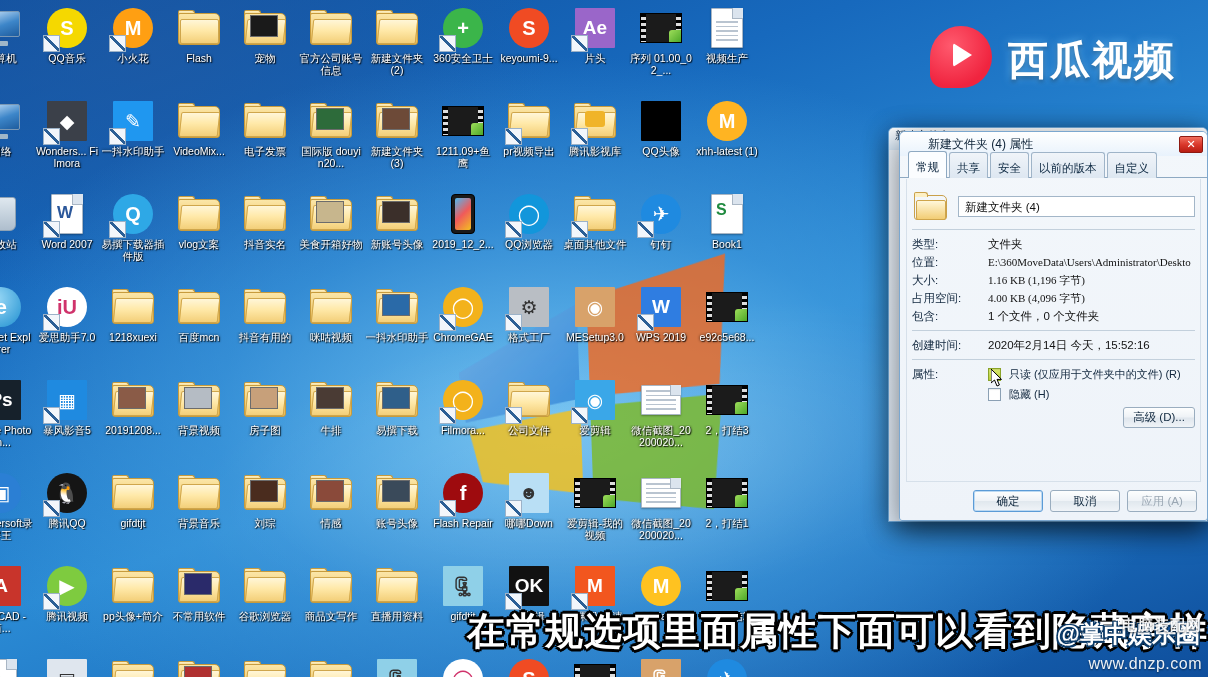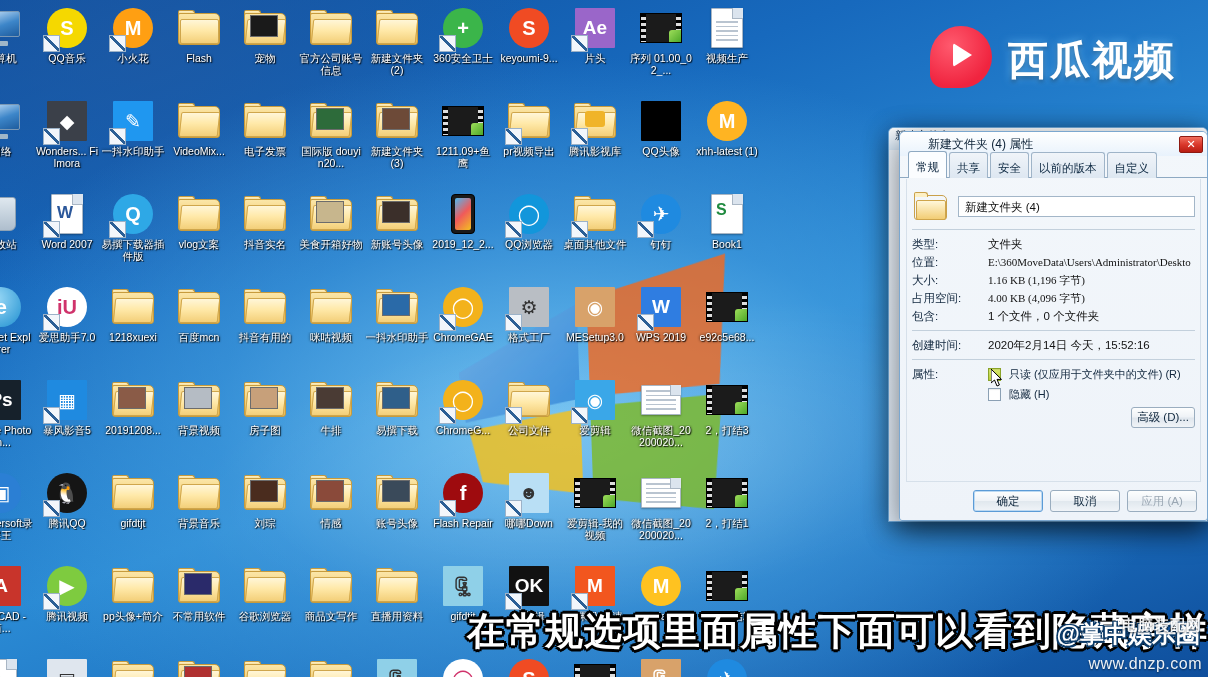--- a/index.html
+++ b/index.html
@@ -210,21 +210,21 @@
   .attrRow { display:flex; margin-top: 4px; }
   .attrRow .k { width: 76px; flex:0 0 auto; font-size: 11.5px; }
   .attrCol { flex:1 1 auto; }
   .cbLine { display:flex; align-items:center; gap:8px; margin-bottom: 5px; position:relative; }
   .cbox { width: 13px; height: 13px; border:1px solid #8ba0b4; background:#fff; flex:0 0 auto;
           box-shadow: inset 0 1px 1px rgba(0,0,0,.08); }
   .cbox.hl { background: linear-gradient(180deg,#d9e86f,#b9cf3a); border-color:#8aa32a; }
   .cbLine .txt { font-size: 11px; }
   .advBtn {
     position:absolute; right: 0; top: 20px;
-    width: 64px; height: 21px; line-height: 19px; text-align:center; font-size: 11.5px;
+    width: 72px; height: 21px; line-height: 19px; text-align:center; font-size: 11.5px;
     background: linear-gradient(180deg,#fdfefe 0%, #eef2f6 48%, #dfe6ed 52%, #eff3f7 100%);
     border: 1px solid #9aadbf; border-radius: 3px; color:#11293f;
   }
   .mousePtr { position:absolute; left: 3px; top: 2px; width: 12px; height: 18px; z-index: 20; }
 
   .btnbar {
     position:absolute; left:0; right:0; bottom: 8px;
     display:flex; justify-content:flex-end; gap: 7px; padding-right: 10px;
   }
   .dbtn { width: 70px; height: 22px; line-height: 20px; text-align:center; font-size: 11.5px;
@@ -778,21 +778,21 @@
               <i style="background:#2f5f8a"></i>
             </span>
           </span>
         </span>
         <span class="lbl">易撰下载</span>
       </div>
       <div class="dicon">
         <span class="glyph shc">
           <span class="circ" style="background:#f3b21b;color:#fff">◯</span>
         </span>
-        <span class="lbl">ChromeG...</span>
+        <span class="lbl">Filmora...</span>
       </div>
       <div class="dicon">
         <span class="glyph shc">
           <span class="folder open">
             <span class="tab"></span>
             <span class="back"></span>
             <span class="front"></span>
           </span>
         </span>
         <span class="lbl">公司文件</span>

